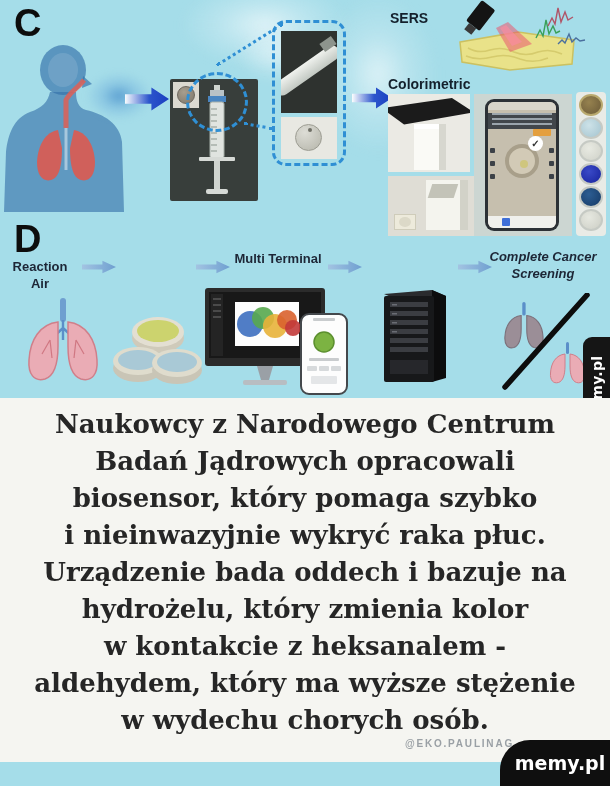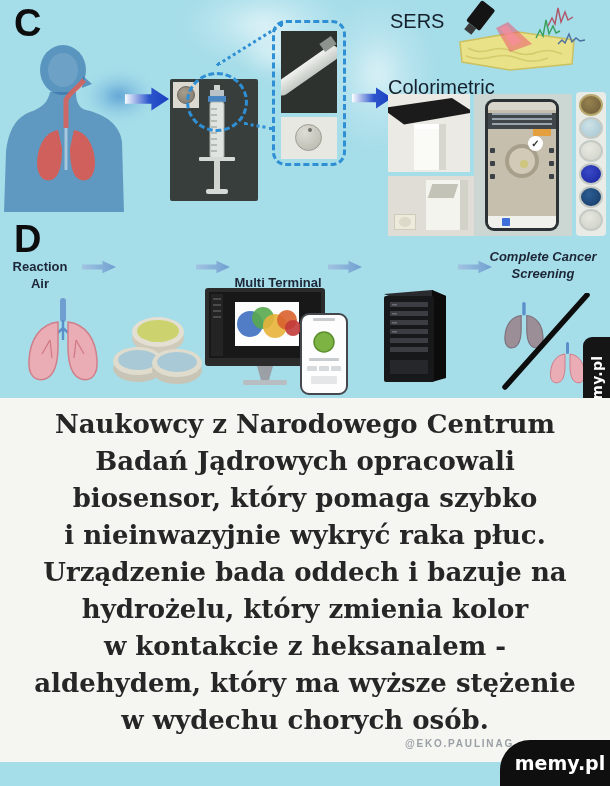--- a/index.html
+++ b/index.html
@@ -10,21 +10,21 @@
   }
   
   .figure{position:absolute;left:0;top:0;width:610px;height:398px;background:#a5dde9;}
   .gel-blob{position:absolute;border-radius:50%;filter:blur(6px);pointer-events:none;}
   .blob1{left:180px;top:-18px;width:170px;height:86px;background:radial-gradient(closest-side,rgba(255,255,255,.65),rgba(230,245,250,.35),transparent);}
   .blob2{left:318px;top:-6px;width:120px;height:160px;background:radial-gradient(closest-side,rgba(255,255,255,.6),rgba(225,242,248,.3),transparent);}
   .blob3{left:236px;top:26px;width:80px;height:56px;background:radial-gradient(closest-side,rgba(255,255,255,.5),transparent);}
   .panel-letter{position:absolute;font-size:38px;font-weight:800;color:#0d0d0d;line-height:1;}
   .c-label{left:14px;top:4px;}
   .d-label{left:14px;top:220px;}
-  .fig-sublabel{position:absolute;font-size:20px;font-weight:400;color:#14202c;}
+  .fig-sublabel{position:absolute;font-size:14px;font-weight:700;color:#14202c;}
   .sers-label{left:390px;top:10px;}
   .colorimetry-label{left:388px;top:76px;}
   
   .breath{position:absolute;left:86px;top:72px;width:66px;height:48px;border-radius:50%;
     background:radial-gradient(closest-side,rgba(80,150,205,.85),rgba(110,175,220,.45),transparent);filter:blur(3px);}
   .block-arrow{position:absolute;clip-path:polygon(0% 32%,60% 32%,60% 6%,100% 50%,60% 94%,60% 68%,0% 68%);}
   .arrow-deep{background:linear-gradient(90deg,rgba(255,255,255,.95),#2c55cc 55%,#1b3fc0);}
   .arrow-c1{left:125px;top:86px;width:44px;height:26px;}
   .arrow-c2{left:352px;top:86px;width:40px;height:24px;}
   .arrow-steel{background:linear-gradient(90deg,#a3c4e2,#6f9fd0);}
@@ -77,21 +77,21 @@
   .ps-nav i{position:absolute;left:14px;top:2px;width:8px;height:8px;background:#3f6fd8;border-radius:1px;}
   
   .wells-strip{position:absolute;left:576px;top:92px;width:30px;height:144px;background:#e9ebe6;border-radius:4px;padding-top:1px;box-sizing:border-box;}
   .well{width:24px;height:22px;border-radius:50%;margin:1px auto;border:2px solid #c6cac4;box-sizing:border-box;}
   
   .sers-art{position:absolute;left:452px;top:0;}
   
   .step-label{position:absolute;font-size:13px;line-height:17px;font-weight:700;color:#1d2636;text-align:center;}
   .s0{left:2px;top:258px;width:76px;}
   .s1{left:110px;top:248px;width:90px;}
-  .s2{left:230px;top:274px;width:96px;}
+  .s2{left:230px;top:250px;width:96px;}
   .s3{left:360px;top:248px;width:105px;}
   .s4{left:483px;top:248px;width:120px;font-style:italic;}
   .d-arrow{height:14px;width:34px;top:260px;}
   .da1{left:82px;} .da2{left:196px;} .da3{left:328px;} .da4{left:458px;}
   .icon-wrap{position:absolute;}
   
   .side-badge{position:absolute;right:-2px;top:337px;width:29px;height:106px;background:#151515;border-radius:9px 0 0 9px;
     display:flex;align-items:center;justify-content:center;}
   .side-badge span{transform:rotate(-90deg);white-space:nowrap;color:#fff;font-size:14px;font-weight:700;
     font-family:"DejaVu Sans",sans-serif;letter-spacing:.3px;}

